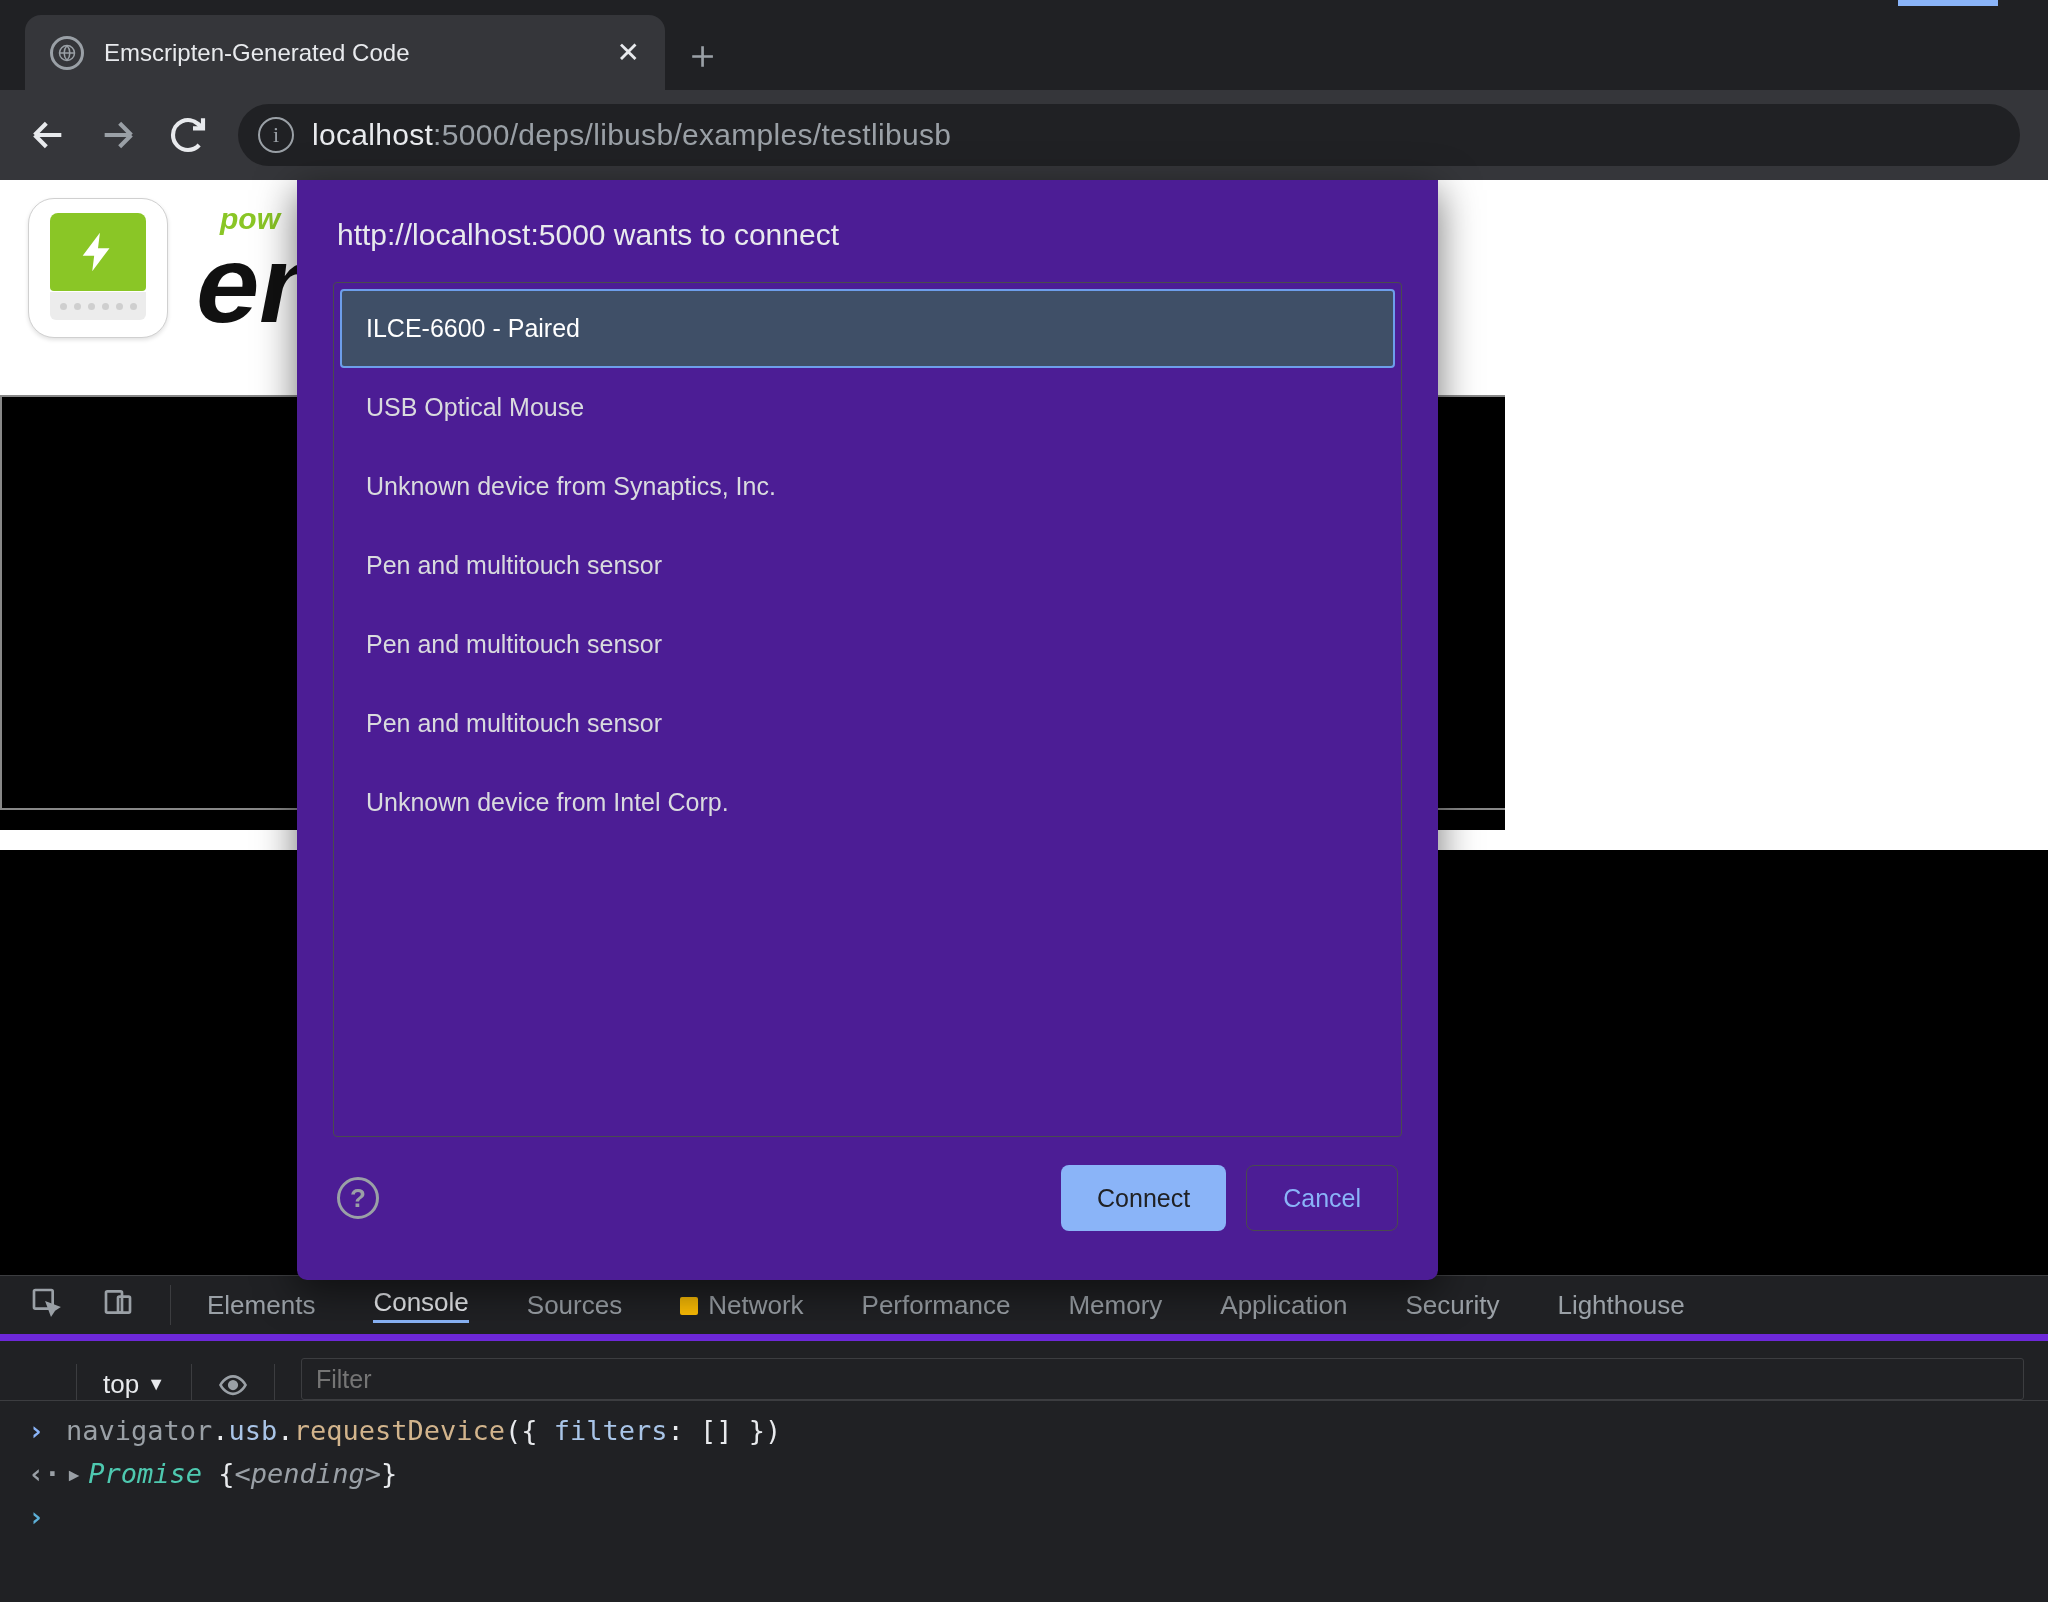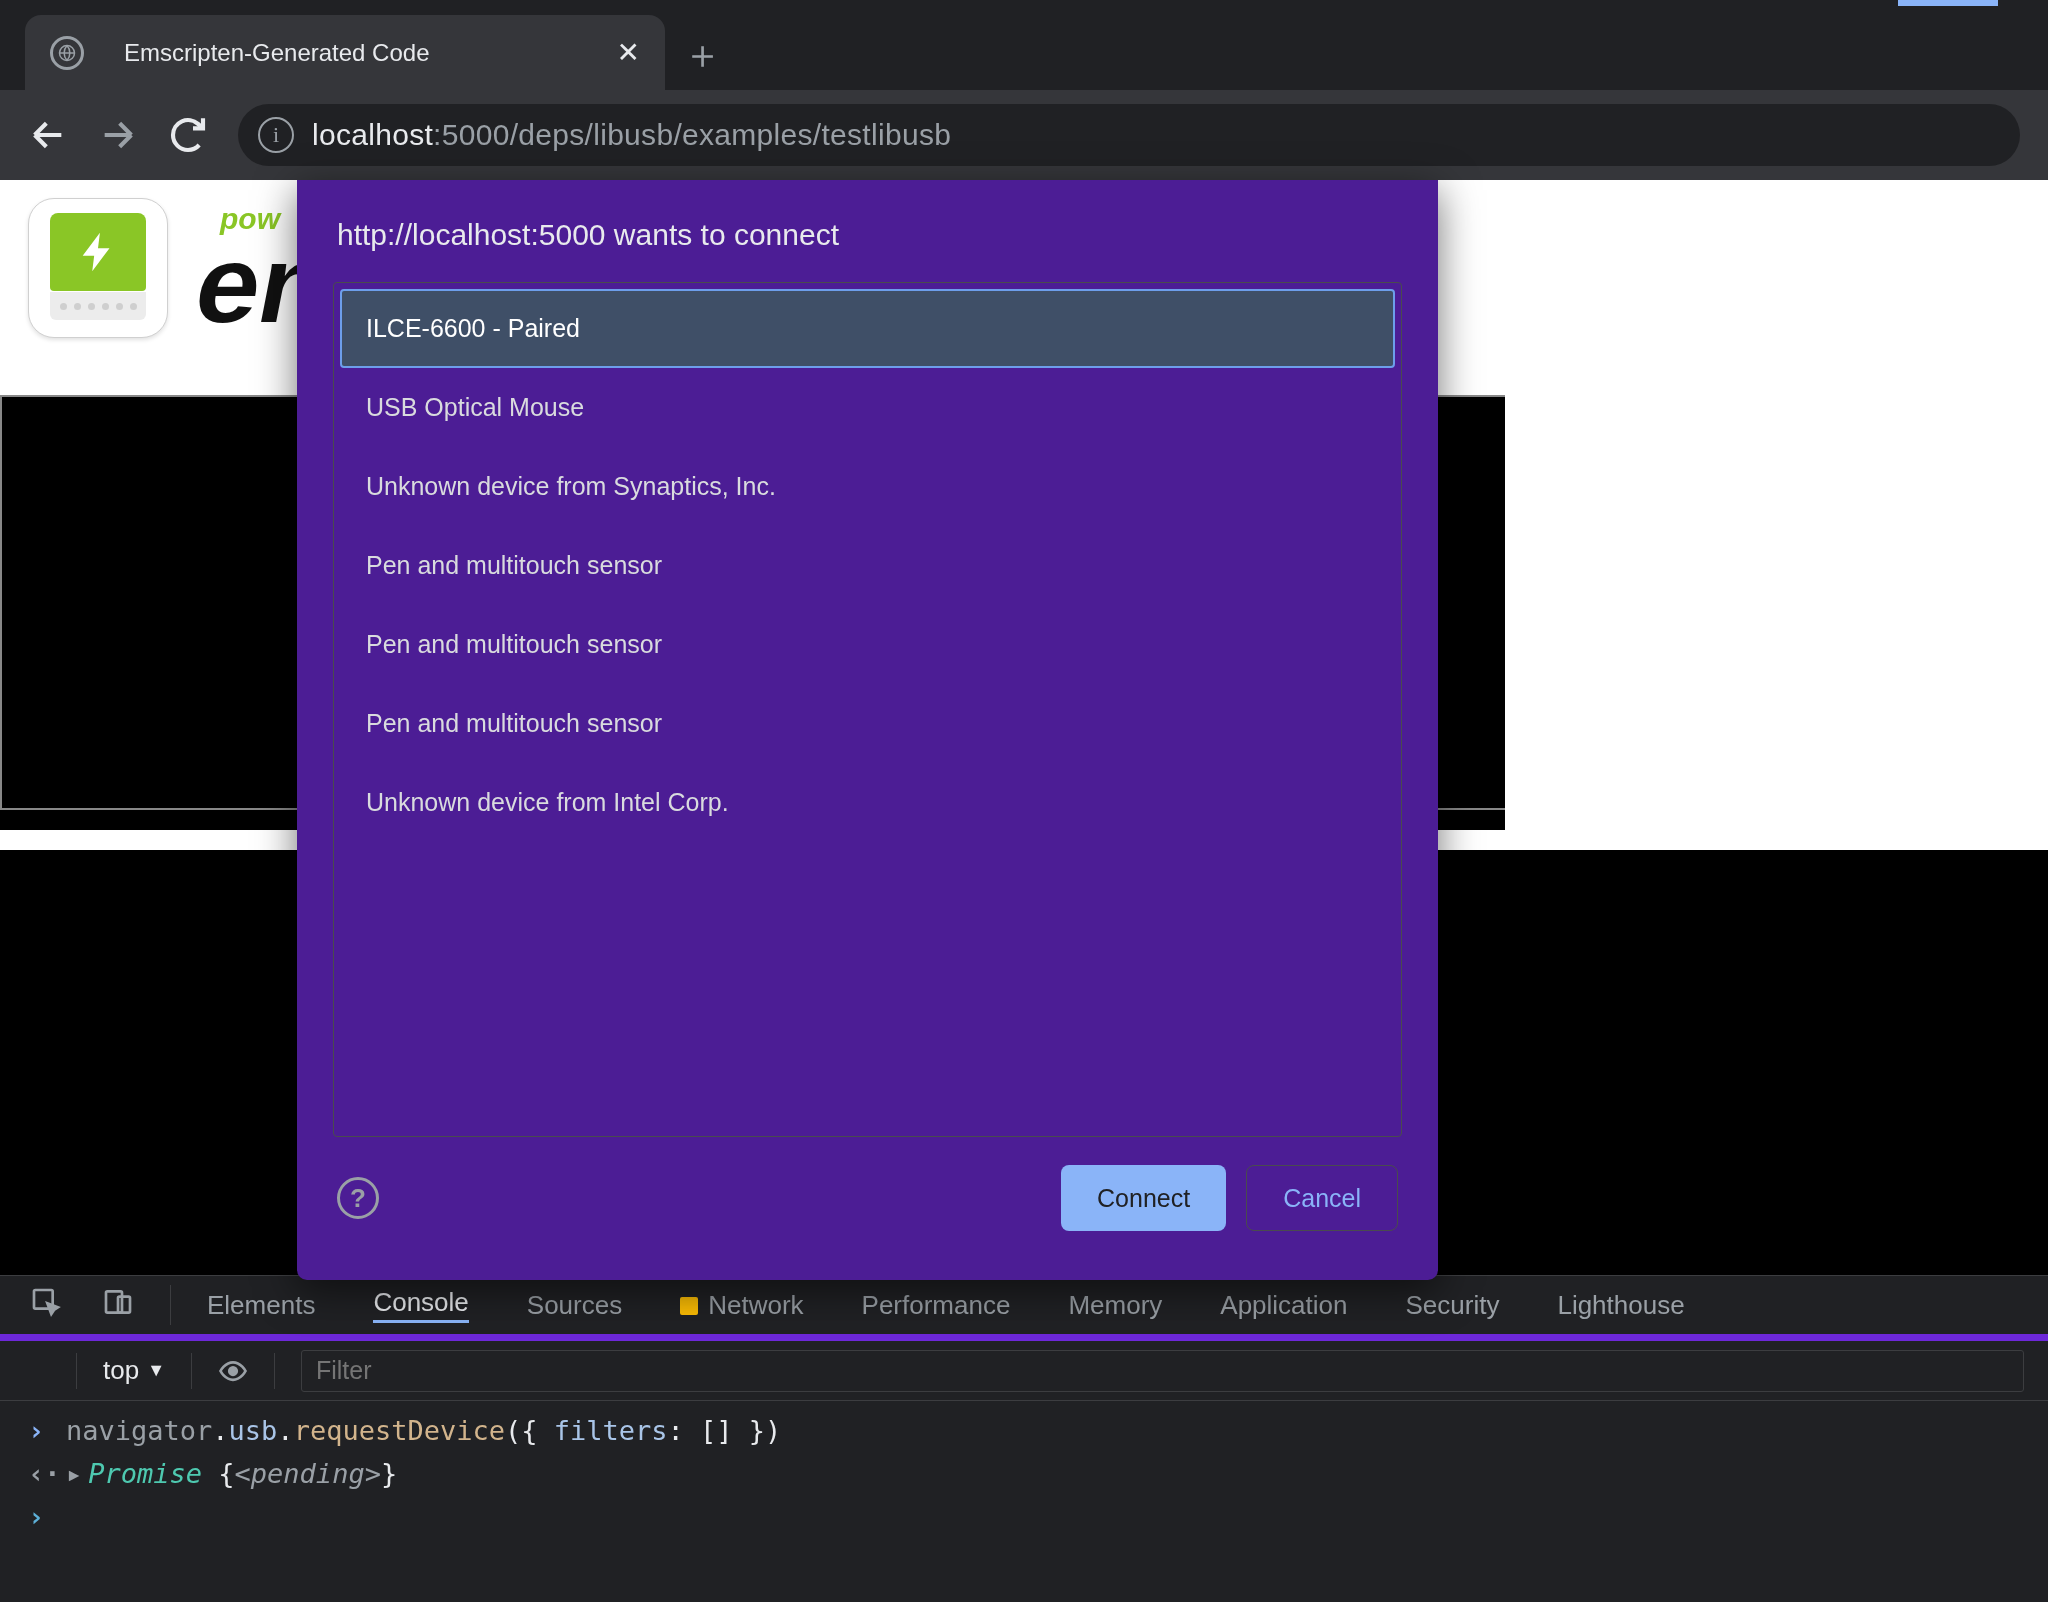--- a/index.html
+++ b/index.html
@@ -31,21 +31,21 @@
     color: #e8eaed;
     font-size: 24px;
     gap: 20px;
   }
   .tab .favicon {
     width: 34px; height: 34px; border-radius: 50%;
     border: 3px solid #9aa0a6;
     display:flex;align-items:center;justify-content:center;
   }
   .tab .favicon svg { width:18px; height:18px; }
-  .tab .title { flex: 1; margin-left: 20px; }
+  .tab .title { flex: 1; }
   .tab .close { color: #e8eaed; font-size: 28px; }
   .newtab {
     width: 55px; height: 55px; margin-bottom: 8px;
     display:flex;align-items:center;justify-content:center;
     color:#9aa0a6; font-size:40px; font-weight: 300;
   }
   .accent-bar { position:absolute; top:0; right:50px; width:100px; height:6px; background:#8ab4f8; }
 
   
   .toolbar {
@@ -198,21 +198,21 @@
   }
   .dt-tabs .dt-icon svg{width:32px;height:32px;}
   .dt-tabs .sep{width:1px;height:40px;background:#3c3d40;margin:0 -4px;}
   .dt-tab { }
   .dt-tab.active { color:#e8eaed; border-bottom:3px solid #8ab4f8; padding-bottom:2px; }
   .dt-tab.network::before{
     content:""; display:inline-block; width:18px;height:18px;background:#fbbc04;border-radius:2px;margin-right:10px;vertical-align:-1px;
   }
 
   .dt-filterbar{
-    height:60px;display:flex;align-items:center;gap:26px;padding:0 24px;
+    height:60px;display:flex;align-items:flex-end;gap:26px;padding:0 24px;
     border-bottom:1px solid #3c3d40;color:#9aa0a6;
   }
   .dt-filterbar .fsep{width:1px;height:36px;background:#3c3d40;}
   .dt-filterbar .context{display:flex;align-items:center;gap:8px;color:#e8eaed;}
   .dt-filterbar .context .tri{font-size:18px;}
   .dt-filterbar .eye svg{width:30px;height:30px;}
   .dt-filterbar input{
     flex:1;height:42px;background:#202124;border:1px solid #3c3d40;border-radius:3px;
     color:#9aa0a6;font-size:25px;padding:0 14px;
   }

